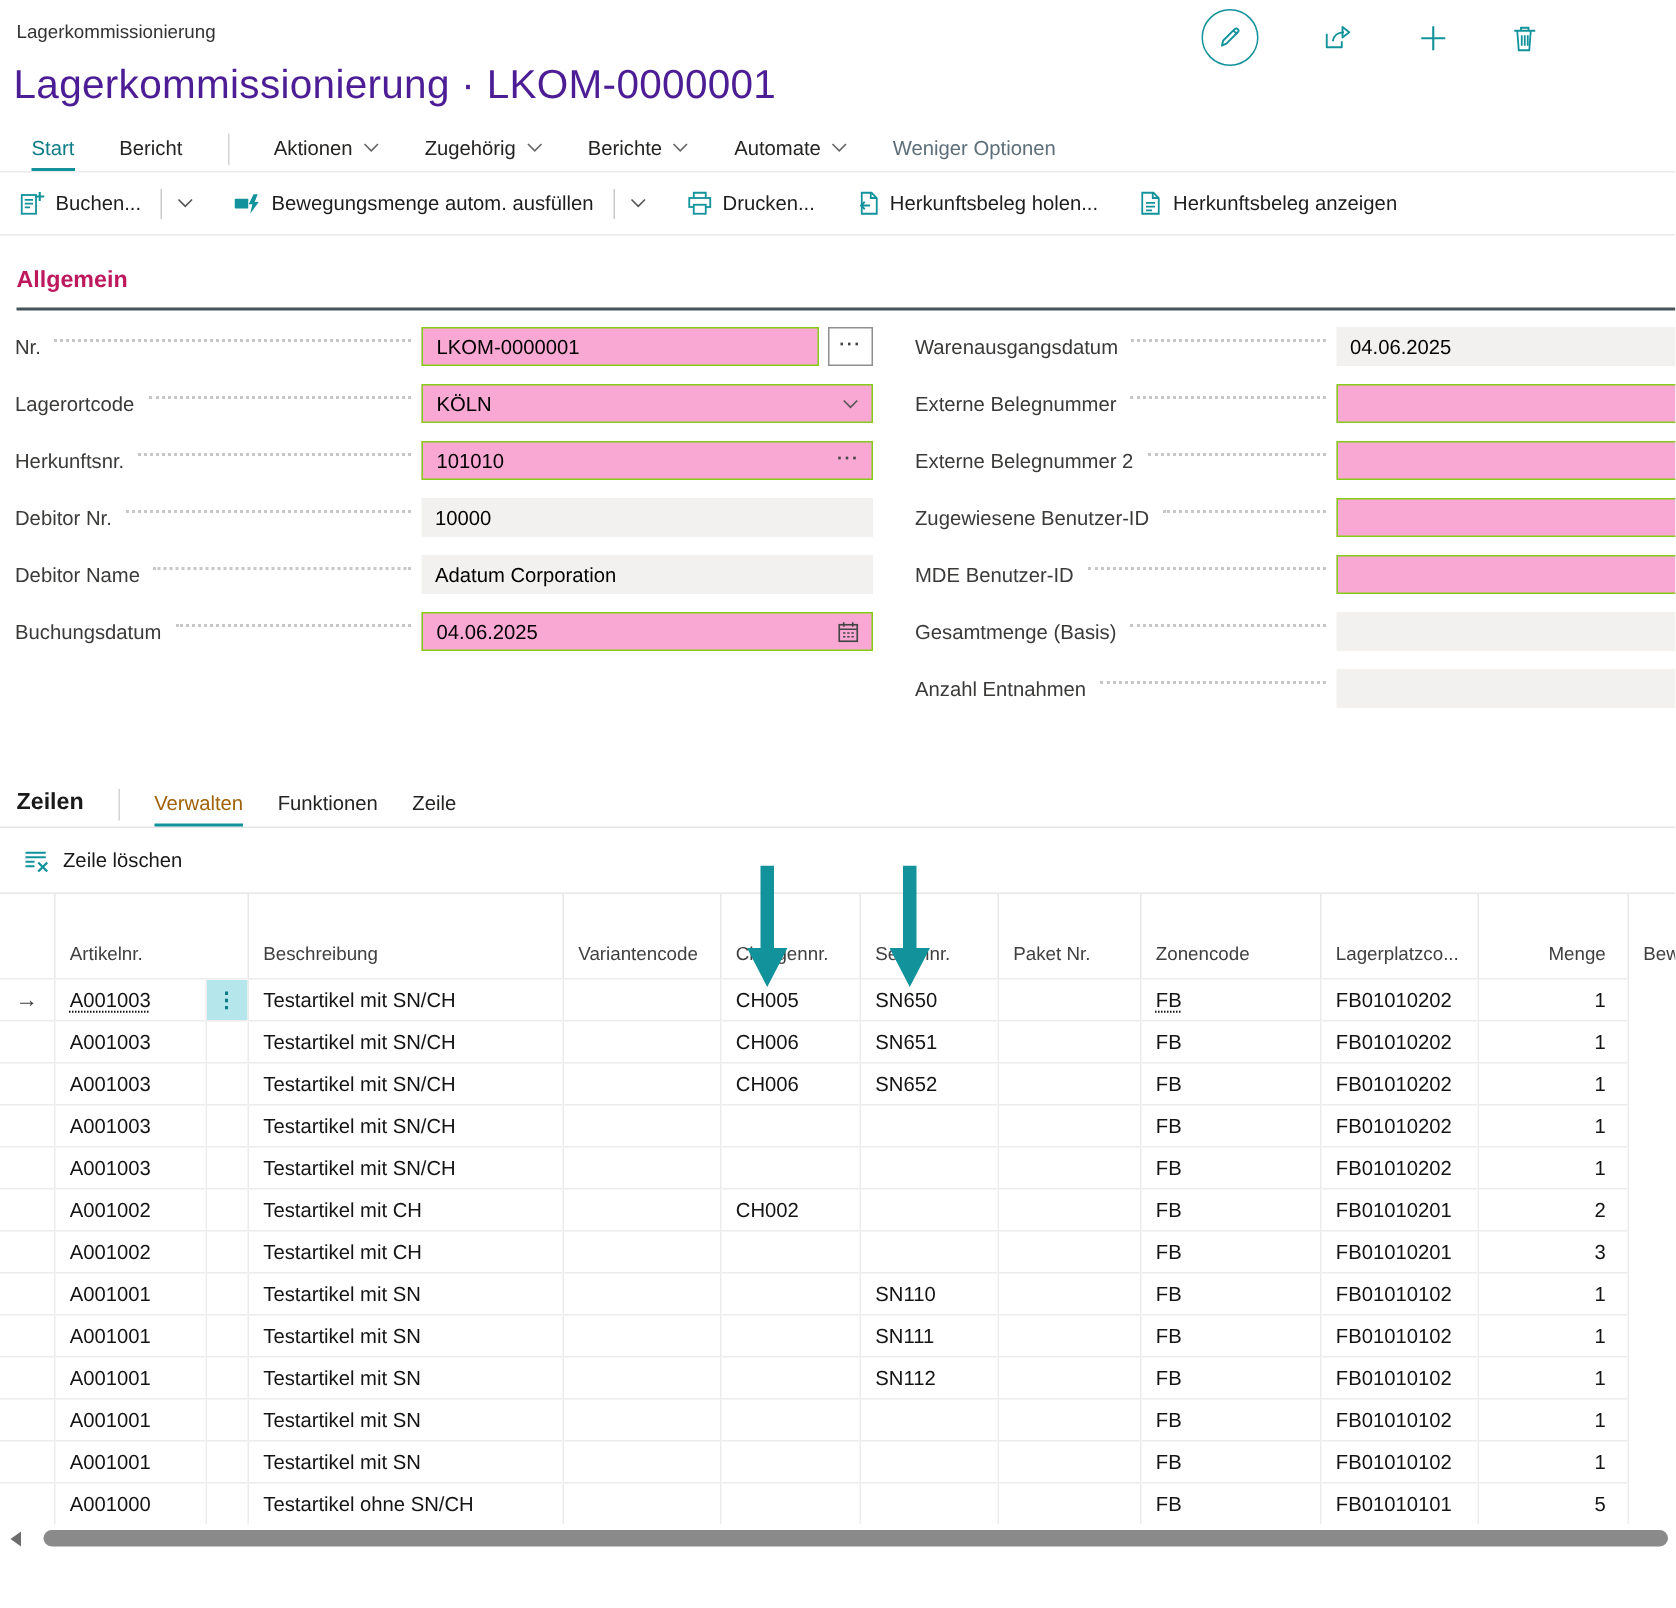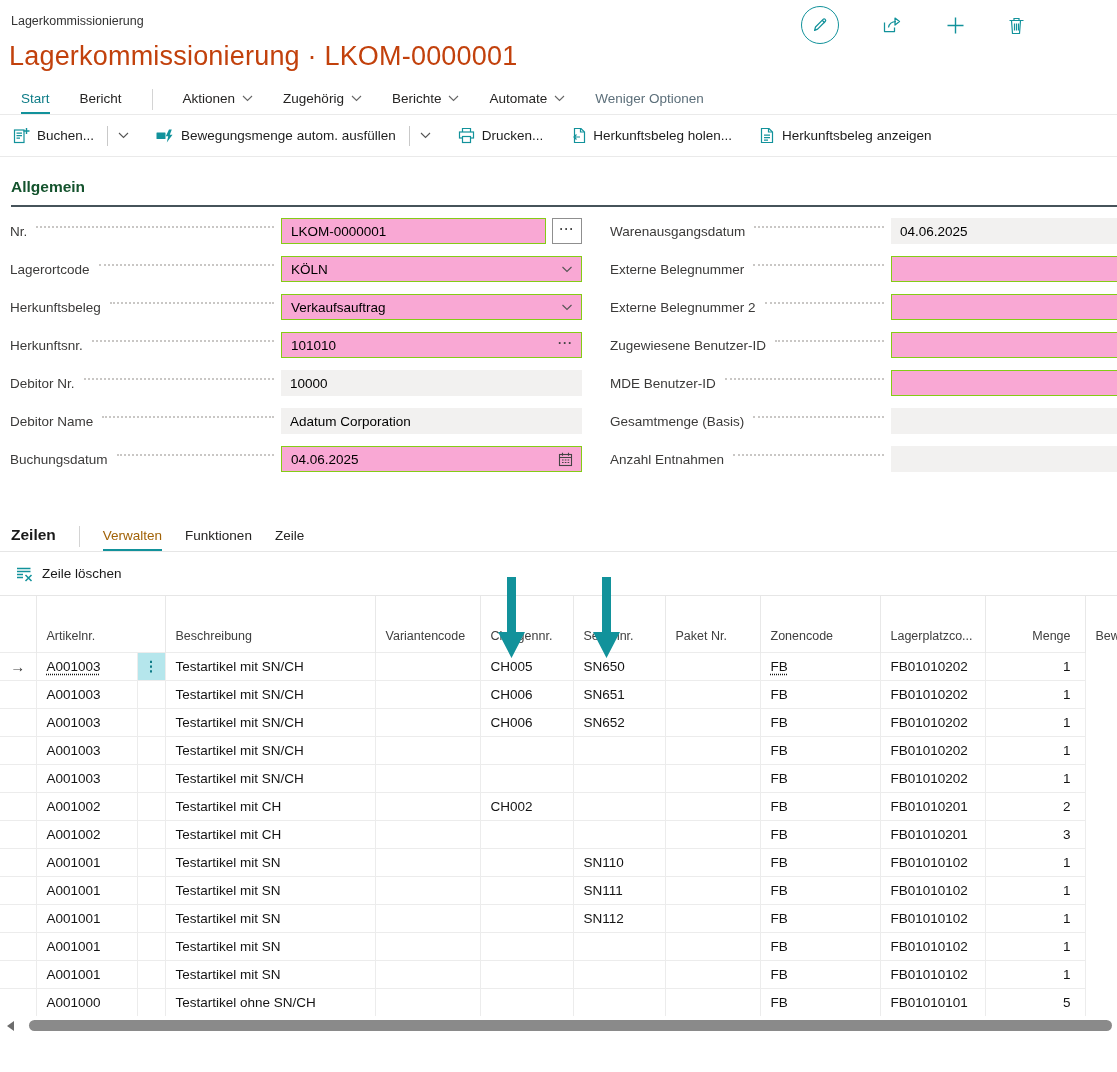--- a/index.html
+++ b/index.html
@@ -7,34 +7,34 @@
   .page {
     position:relative; width:1117px; height:1072px; overflow:hidden;
     font-family:"Liberation Sans", sans-serif; color:#1a1a1a; background:#fff;
   }
   
   .breadcrumb { padding:14px 0 0 11px; font-size:12.5px; color:#333; }
   .top-icons { position:absolute; top:6px; right:92px; display:flex; align-items:center; gap:43px; }
   .circle-btn { width:38px; height:38px; border:1.4px solid #12929B; border-radius:50%;
     display:flex; align-items:center; justify-content:center; cursor:pointer; }
   .icon-btn { display:flex; align-items:center; justify-content:center; cursor:pointer; }
-  .page-title { margin:13px 0 0 9px; font-size:27px; font-weight:300; color:#c2410c; letter-spacing:.2px; }
+  .page-title { margin:13px 0 0 9px; font-size:27px; font-weight:300; color:#4c1d95; letter-spacing:.2px; }
   
   .menu-tabs { display:flex; align-items:flex-end; gap:30px; padding:17px 0 0 21px; font-size:13.5px; }
   .mtab { padding-bottom:8px; color:#252423; cursor:pointer; display:flex; align-items:center; gap:7px; white-space:nowrap; }
   .mtab.active { color:#0e7c87; border-bottom:2px solid #12929B; padding-bottom:6px; }
   .mtab.muted { color:#5c6f7a;align-items:center; }
   .vdiv { width:1px; height:21px; background:#d4d4d4; margin-bottom:4px; }
   .chev { flex:none; }
   .action-bar { display:flex; align-items:center; gap:27px; height:43px; padding-left:13px;
     border-top:1px solid #eaeaea; border-bottom:1px solid #eaeaea; margin-top:0; }
   .act { display:flex; align-items:center; gap:7px; font-size:13.5px; color:#1d1d1d; cursor:pointer; white-space:nowrap; }
   .act .split { width:1px; height:20px; background:#c9c9c9; margin:0 3px 0 6px; }
   
-  .section-head { margin:21px 0 0 11px; font-size:15.5px; font-weight:700; color:#14532d;
+  .section-head { margin:21px 0 0 11px; font-size:15.5px; font-weight:700; color:#be185d;
     padding-bottom:9px; border-bottom:2px solid #46535a; }
   .general-grid { display:flex; margin-top:11px; }
   .gcol-left { width:572px; margin-left:10px; flex:none; }
   .gcol-right { flex:1; padding-left:28px; }
   .frow { display:flex; align-items:center; height:26px; margin-bottom:12px; }
   .flabel { flex:none; font-size:13.5px; color:#3b3a39; white-space:nowrap; }
   .leader { flex:1; border-bottom:2px dotted #c9c7c5; margin:0 7px 0 9px; transform:translateY(-4px); min-width:8px; }
   .ctrl { flex:none; display:flex; gap:6px; }
   .gcol-left .ctrl { width:301px; }
   .gcol-right .ctrl { width:240px; margin-right:-14px; }
@@ -224,34 +224,20 @@
               <span>KÖLN</span>
             <span class="tail">
                 <svg width="12" height="7" viewBox="0 0 11 7" fill="none" stroke="#555" stroke-width="1.1">
                   <path d="M1 1l4.5 4.5L10 1"></path>
                 </svg>
               </span>
           </span>
         </span>
       </div>
 
-      <div class="frow">
-        <span class="flabel">Herkunftsbeleg</span>
-          <span class="leader"></span>
-        <span class="ctrl">
-          <span class="input">
-              <span>Verkaufsauftrag</span>
-            <span class="tail">
-                <svg width="12" height="7" viewBox="0 0 11 7" fill="none" stroke="#555" stroke-width="1.1">
-                  <path d="M1 1l4.5 4.5L10 1"></path>
-                </svg>
-              </span>
-          </span>
-        </span>
-      </div>
 
       <div class="frow">
         <span class="flabel">Herkunftsnr.</span>
           <span class="leader"></span>
         <span class="ctrl">
           <span class="input">
               <span>101010</span>
             <span class="tail">
                 <span class="dots">···</span>
               </span>

